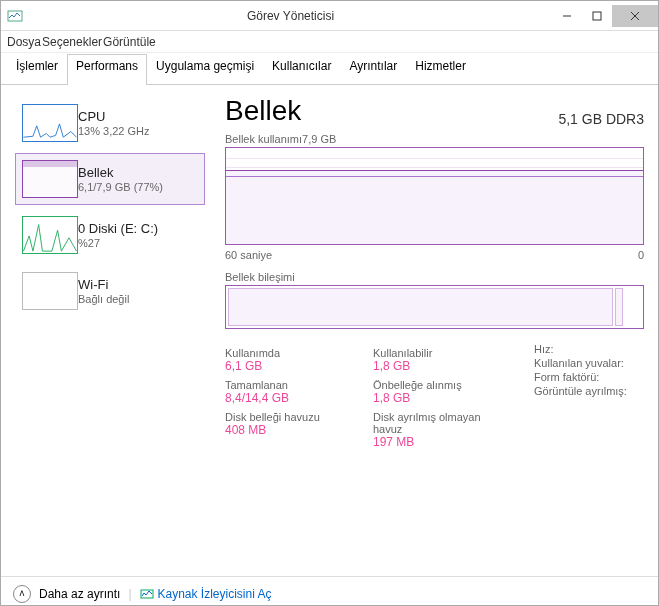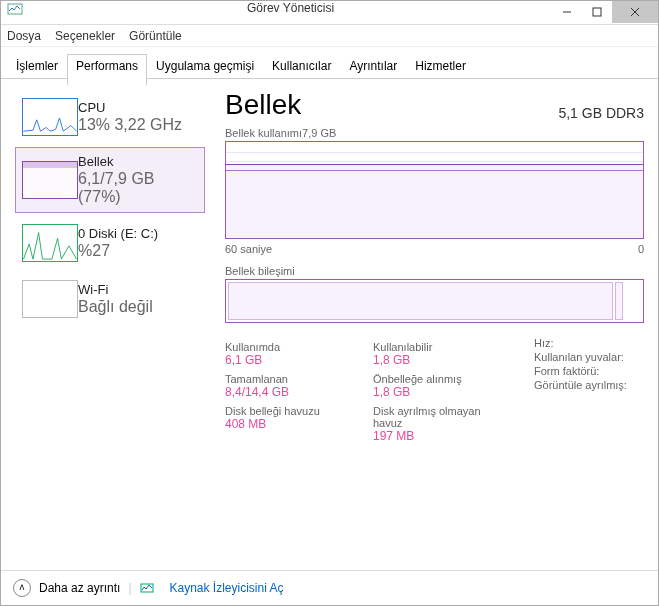--- a/index.html
+++ b/index.html
@@ -1,43 +1,43 @@
 <!DOCTYPE html>
 <html><head>
 <meta charset="utf-8">
 <style>
 * { margin: 0; padding: 0; box-sizing: border-box; font-family: "Segoe UI", Tahoma, sans-serif; }
 body { background: #fff; width: 659px; height: 606px; overflow: hidden; border: 1px solid #aaa; }
 
 
-.titlebar { height: 24px; display: flex; border-bottom: 1px solid #ddd; background: #fff; }
+.titlebar { height: 30px; display: flex; align-items: center; border-bottom: 1px solid #ddd; background: #fff; }
 .titlebar .icon { width: 16px; height: 16px; margin: 0 6px; }
 .titlebar .title { flex: 1; text-align: center; font-size: 12px; color: #333; }
 .winbtn { width: 30px; height: 22px; display: flex; align-items: center; justify-content: center; }
 .winbtn.close { background: #c7c7c7; width: 46px; height: 22px; }
 .winbtn svg { stroke: #333; stroke-width: 1; }
 
 
-.menubar { height: 22px; display: flex; align-items: center; padding: 0 6px; font-size: 12px; color: #333; gap: 14px; border-bottom: 1px solid #eee; }
+.menubar { height: 22px; display: flex; align-items: center; padding: 0 6px; font-size: 12px; color: #333; gap: 1px; border-bottom: 1px solid #eee; }
 
 
 .tabs { display: flex; font-size: 12px; border-bottom: 1px solid #ccc; padding-left: 6px; }
-.tab { padding: 4px 8px 12px; border: 1px solid transparent; border-bottom: none; position: relative; top: 7px; cursor: default; }
+.tab { padding: 4px 8px 12px; border: 1px solid transparent; border-bottom: none; position: relative; top: 1px; cursor: default; }
 .tab.active { border-color: #ccc; background: #fff; }
 
 
 .content { display: flex; padding: 10px 14px 0 14px; height: calc(100% - 30px - 22px - 27px - 34px); }
 
 
 .sidebar { width: 200px; padding-right: 10px; padding-top: 2px; }
 .side-item { display: flex; align-items: center; padding: 6px 6px; border: 1px solid transparent; margin-bottom: 4px; }
 .side-item.selected { background: #f4eef9; border: 1px solid #b388d0; }
 .side-thumb { width: 56px; height: 38px; border: 1px solid #888; flex-shrink: 0; position: relative; overflow: hidden; background: #fff; }
 .side-txt .lbl { font-size: 13px; color: #222; }
-.side-txt .sub { font-size: 16px; color: #666; margin-top: 1px; }
+.side-txt .sub { font-size: 11px; color: #666; margin-top: 1px; }
 .thumb-cpu { border-color: #2e7bd1; }
 .thumb-mem { border-color: #8e44ad; }
 .thumb-disk { border-color: #27ae60; }
 .thumb-eth { border-color: #c96a1c; }
 .thumb-wifi { border-color: #bbb; }
 .thumb-band { position: absolute; left: 0; right: 0; height: 5px; background: #8e44ad; opacity: 0.3; }
 .thumb-band.top { top: 0; border-bottom: 1px solid #8e44ad; height: 18%; }
 .thumb-band.fill { top: 18%; bottom: 0; height: auto; background: #f7effc; }
 
 
@@ -60,21 +60,21 @@
 .stats { display: flex; gap: 38px; margin-top: 12px; font-size: 12px; }
 .stats .col { min-width: 110px; }
 .stats .lbl { color: #666; font-size: 11px; margin-top: 6px; }
 .stats .val { font-size: 12px; color: #ec4899; font-weight: 400; }
 .stats .meta .lbl { margin-top: 2px; }
 
 
 .footer { height: 34px; border-top: 1px solid #ddd; display: flex; align-items: center; padding: 0 12px; font-size: 12px; gap: 8px; }
 .footer .circ { width: 18px; height: 18px; border: 1px solid #888; border-radius: 50%; display: flex; align-items: center; justify-content: center; font-size: 10px; }
 .footer .sep { color: #ccc; }
-.footer .link { color: #0066cc; cursor: pointer; display: flex; align-items: center; gap: 16px; }
+.footer .link { color: #0066cc; cursor: pointer; display: flex; align-items: center; gap: 4px; }
 .rm-icon { width: 14px; height: 14px; }
 </style>
 </head>
 <body>
 
 <div class="titlebar">
   <svg class="icon" viewBox="0 0 16 16">
       <rect x="1" y="3" width="14" height="10" fill="none" stroke="#5a8" stroke-width="1"></rect>
       <polyline points="2,10 5,7 7,9 10,5 13,8" fill="none" stroke="#37a" stroke-width="1"></polyline>
     </svg>

